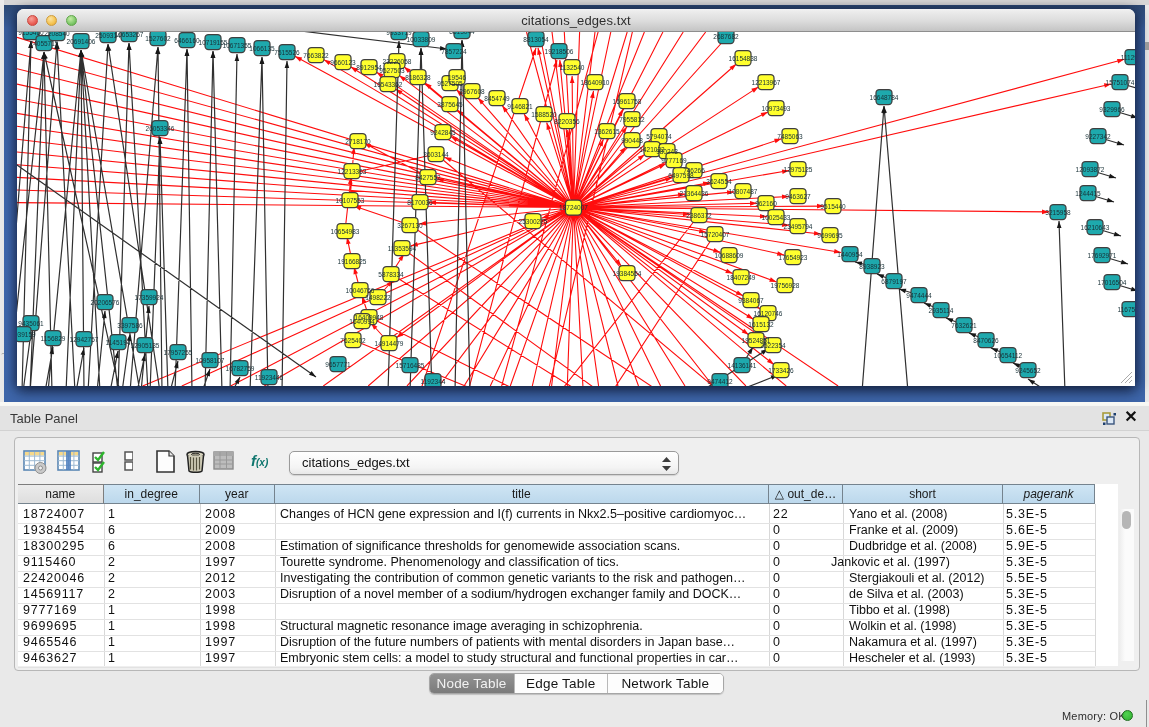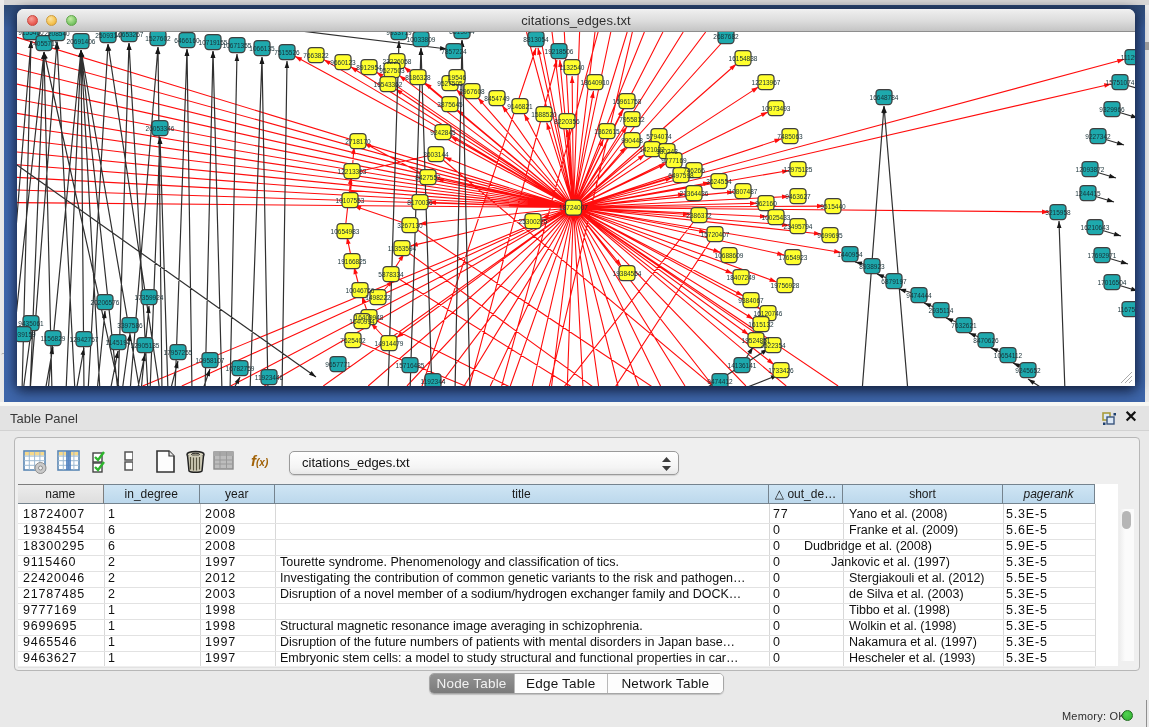--- a/index.html
+++ b/index.html
@@ -547,21 +547,21 @@
           <ellipse cx="11.5" cy="5.5" rx="8.5" ry="3" fill="#d6d2be" stroke="#222" stroke-width="1.5"></ellipse>
           <ellipse cx="11.5" cy="5.5" rx="4" ry="1.4" fill="#8f8b78" stroke="#222"></ellipse>
           <path d="M3.5 6.5l1.5 15.5c2 1.8 11 1.8 13 0l1.5-15.5" fill="#cfcbb6" stroke="#222" stroke-width="1.5"></path>
           <path d="M6.5 8v12.5M9.5 8.5v13M12.5 8.5v13M15.5 8v12.5" stroke="#55523f" stroke-width="1.2"></path>
         </svg></div>
       <div class="abs" style="left:194px;top:0"><svg width="26" height="26" xmlns="http://www.w3.org/2000/svg">
           <rect x="2" y="3" width="19" height="17" fill="#bdbdbd" stroke="#8a8a8a" stroke-width="1.4"></rect>
           <rect x="2" y="3" width="19" height="4" fill="#a8a8a8"></rect>
           <path d="M8 3v17M14.5 3v17M2 11h19M2 15h19" stroke="#999" stroke-width="1"></path>
         </svg></div>
-      <div class="abs" style="left:233px;top:3px;width:30px;height:20px;font-size:15px;font-style:italic;font-weight:bold;color:#a16207">f<span style="font-size:10px">(x)</span></div>
+      <div class="abs" style="left:233px;top:3px;width:30px;height:20px;font-size:15px;font-style:italic;font-weight:bold;color:#0f766e">f<span style="font-size:10px">(x)</span></div>
       <div id="dropdown" class="abs">citations_edges.txt<svg width="9" height="14" style="position:absolute;right:7px;top:5px" xmlns="http://www.w3.org/2000/svg">
           <polygon points="4.5,0 9,5 0,5" fill="#3c3c3c"></polygon>
           <polygon points="4.5,14 9,9 0,9" fill="#3c3c3c"></polygon>
         </svg></div>
     </div>
   <div id="table" class="abs">
       <div class="hcell" style="left:0.0px;width:85.5px;background:linear-gradient(180deg,#ececec,#dedede);border-right:1px solid #7d7d7d;border-top:1px solid #7d7d7d;">name</div>
       <div class="hcell" style="left:85.5px;width:96.5px;">in_degree</div>
       <div class="hcell" style="left:182.0px;width:74.5px;">year</div>
       <div class="hcell" style="left:256.5px;width:494.5px;">title</div>
@@ -587,38 +587,40 @@
       <div class="hline" style="left:0;top:183px;width:1077px"></div>
     </div>
   <div class="abs" style="left:1104px;top:71px;width:15px;height:152px;background:linear-gradient(90deg,#ececec,#fbfbfb 40%,#fbfbfb)">
       <div class="abs" style="left:3px;top:2px;width:9px;height:18px;border-radius:5px;background:#b6b6b6"></div>
     </div>
 </div>
 <div class="trow" style="top:506px">
     <span class="num" style="left:23px">18724007</span>
     <span class="num" style="left:108px">1</span>
     <span class="num" style="left:205px">2008</span>
-    <span class="num" style="left:773px">77</span>
+    <span style="left:280px">Changes of HCN gene expression and I(f) currents in Nkx2.5–positive cardiomyoc…</span>
+    <span class="num" style="left:773px">22</span>
     <span style="left:849px">Yano et al. (2008)</span>
     <span class="num" style="left:1006px">5.3E-5</span>
   </div>
 <div class="trow" style="top:522px">
     <span class="num" style="left:23px">19384554</span>
     <span class="num" style="left:108px">6</span>
     <span class="num" style="left:205px">2009</span>
     <span class="num" style="left:773px">0</span>
     <span style="left:849px">Franke et al. (2009)</span>
     <span class="num" style="left:1006px">5.6E-5</span>
   </div>
 <div class="trow" style="top:538px">
     <span class="num" style="left:23px">18300295</span>
     <span class="num" style="left:108px">6</span>
     <span class="num" style="left:205px">2008</span>
-    <span class="num" style="left:773px">0</span>
-    <span style="left:804px">Dudbridge et al. (2008)</span>
+    <span style="left:280px">Estimation of significance thresholds for genomewide association scans.</span>
+    <span class="num" style="left:773px">0</span>
+    <span style="left:849px">Dudbridge et al. (2008)</span>
     <span class="num" style="left:1006px">5.9E-5</span>
   </div>
 <div class="trow" style="top:554px">
     <span class="num" style="left:23px">9115460</span>
     <span class="num" style="left:108px">2</span>
     <span class="num" style="left:205px">1997</span>
     <span style="left:280px">Tourette syndrome. Phenomenology and classification of tics.</span>
     <span class="num" style="left:773px">0</span>
     <span style="left:831px">Jankovic et al. (1997)</span>
     <span class="num" style="left:1006px">5.3E-5</span>
@@ -626,21 +628,21 @@
 <div class="trow" style="top:570px">
     <span class="num" style="left:23px">22420046</span>
     <span class="num" style="left:108px">2</span>
     <span class="num" style="left:205px">2012</span>
     <span style="left:280px">Investigating the contribution of common genetic variants to the risk and pathogen…</span>
     <span class="num" style="left:773px">0</span>
     <span style="left:849px">Stergiakouli et al. (2012)</span>
     <span class="num" style="left:1006px">5.5E-5</span>
   </div>
 <div class="trow" style="top:586px">
-    <span class="num" style="left:23px">21787485</span>
+    <span class="num" style="left:23px">14569117</span>
     <span class="num" style="left:108px">2</span>
     <span class="num" style="left:205px">2003</span>
     <span style="left:280px">Disruption of a novel member of a sodium/hydrogen exchanger family and DOCK…</span>
     <span class="num" style="left:773px">0</span>
     <span style="left:849px">de Silva et al. (2003)</span>
     <span class="num" style="left:1006px">5.3E-5</span>
   </div>
 <div class="trow" style="top:602px">
     <span class="num" style="left:23px">9777169</span>
     <span class="num" style="left:108px">1</span>

